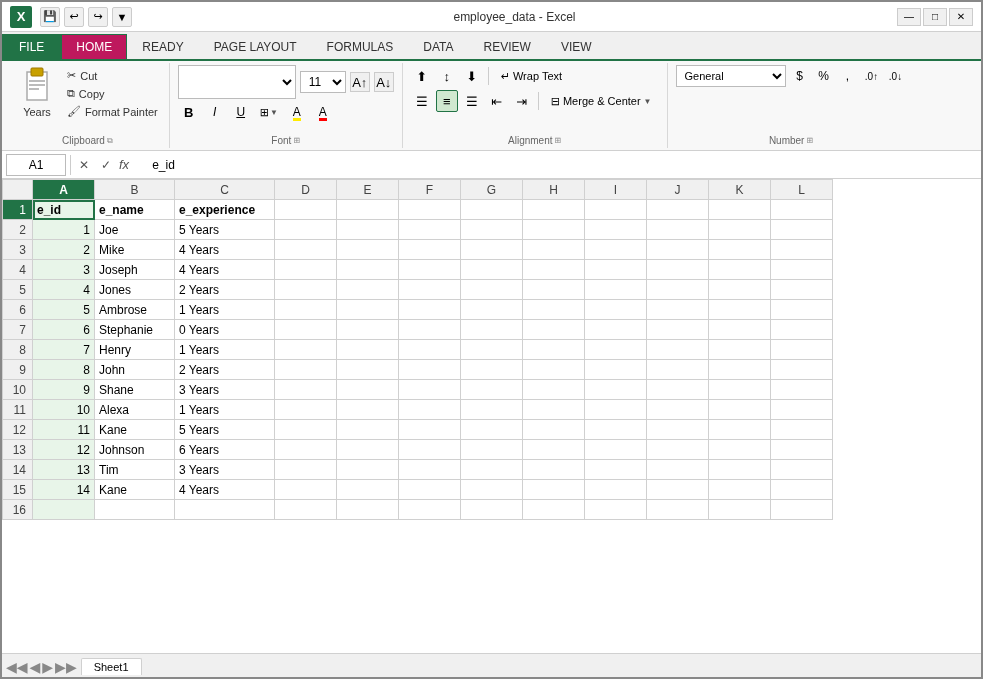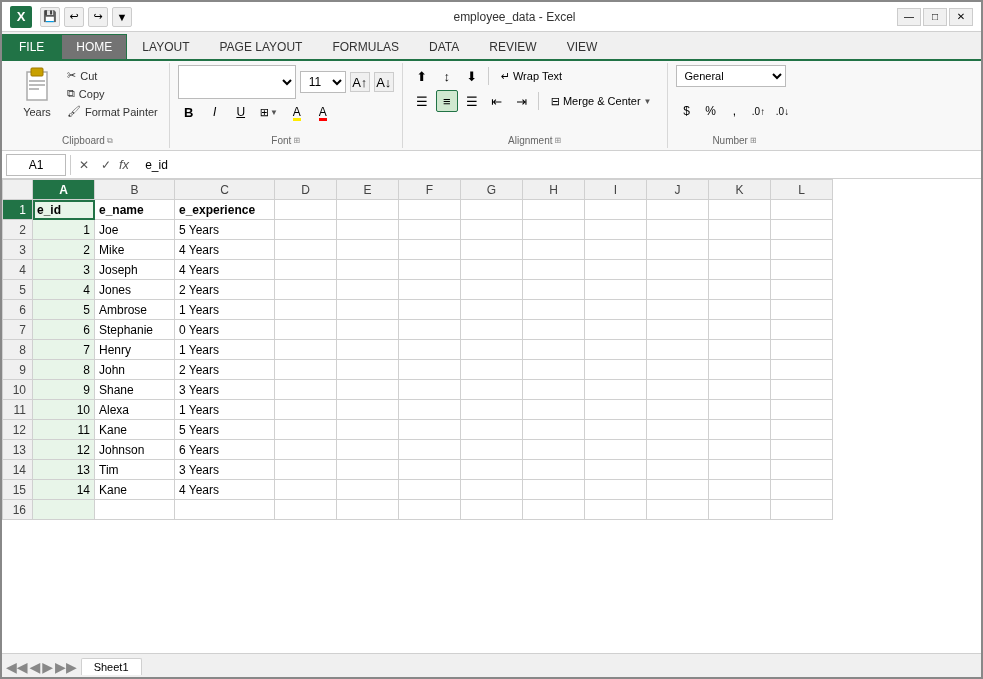--- a/index.html
+++ b/index.html
@@ -73,21 +73,21 @@
       padding: 5px 14px;
       font-size: 12px;
       cursor: pointer;
       border: 1px solid transparent;
       border-bottom: none;
       color: #333;
       user-select: none;
       background: transparent;
     }
     .ribbon-tab.active {
-      background: #737373;
+      background: #be185d;
       color: #fff;
       border-color: #217346;
       font-weight: 500;
     }
     .ribbon-tab.file-tab {
       background: #217346;
       color: #fff;
       padding: 5px 16px;
     }
 
@@ -260,23 +260,23 @@
       border: 1px solid transparent;
       background: transparent;
       cursor: pointer;
       font-size: 11px;
       border-radius: 2px;
     }
     .dropdown-arrow { font-size: 8px; color: #555; }
 
     
     .number-group .ribbon-group-content {
-      flex-direction: column;
+      flex-direction: row;
       align-items: flex-start;
-      gap: 13px;
+      gap: 3px;
     }
     .number-select {
       width: 110px;
       height: 22px;
       font-size: 11px;
       border: 1px solid #bbb;
       padding: 0 4px;
       background: #fff;
     }
     .number-row {
@@ -318,21 +318,21 @@
       width: 18px; height: 18px;
       display: flex; align-items: center; justify-content: center;
       font-size: 12px;
       cursor: pointer;
       color: #555;
     }
     .formula-fx {
       font-style: italic;
       font-size: 13px;
       color: #555;
-      margin-right: 12px;
+      margin-right: 19px;
     }
     .formula-input {
       flex: 1;
       border: none;
       outline: none;
       font-size: 12px;
       padding: 0 4px;
     }
 
     
@@ -450,21 +450,21 @@
     <div class="window-controls">
       <div class="win-btn">—</div>
       <div class="win-btn">□</div>
       <div class="win-btn">✕</div>
     </div>
   </div>
 
   <div class="ribbon-tabs">
     <div class="ribbon-tab file-tab">FILE</div>
     <div class="ribbon-tab active">HOME</div>
-    <div class="ribbon-tab">LAYOUT</div>
+    <div class="ribbon-tab">READY</div>
     <div class="ribbon-tab">PAGE LAYOUT</div>
     <div class="ribbon-tab">FORMULAS</div>
     <div class="ribbon-tab">DATA</div>
     <div class="ribbon-tab">REVIEW</div>
     <div class="ribbon-tab">VIEW</div>
   </div>
 
   <div class="ribbon">
 
     <div class="ribbon-group clipboard-group">

